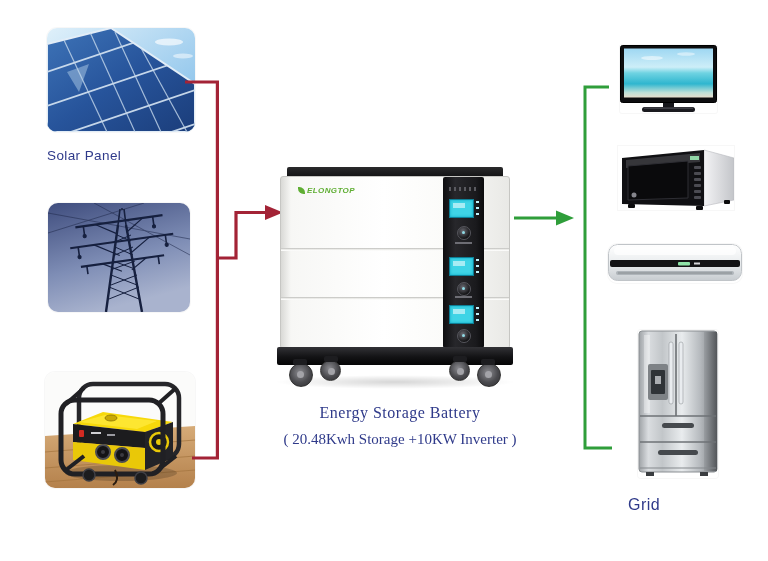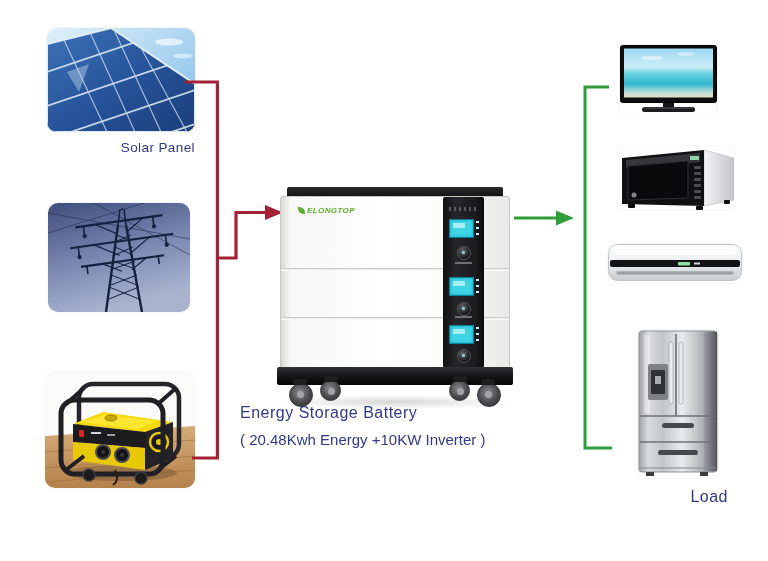--- a/index.html
+++ b/index.html
@@ -7,29 +7,29 @@
     --output-line:#2f9e3a;
     --label-text:#2f3a8a;
     --brand-green:#5fae33;
     --lcd-cyan:#3fd4e6;
   }
   html,body{margin:0;padding:0;background:#ffffff;}
   .stage{position:relative;width:768px;height:561px;background:#ffffff;overflow:hidden;
          font-family:"Liberation Sans",sans-serif;}
   .card{position:absolute;margin:0;border-radius:10px;overflow:hidden;box-shadow:0 0 0 1px rgba(0,0,0,0.03);}
   .card svg{display:block;width:100%;height:100%;}
-  .lbl{position:absolute;text-align:right;color:var(--label-text);
-       font-size:13.5px;letter-spacing:.4px;font-weight:500;}
+  .lbl{position:absolute;text-align:left;color:var(--label-text);
+       font-size:13.5px;letter-spacing:.4px;font-weight:500;margin-top:8px;}
   .lbl-big{font-size:16px;letter-spacing:.5px;}
   .overlay{position:absolute;left:0;top:0;width:768px;height:561px;z-index:1;pointer-events:none;}
   .redline{color:var(--input-line);}
   .greenline{color:var(--output-line);}
 
   
-  .battery{position:absolute;left:280px;top:167px;width:230px;height:222px;z-index:2;margin-top:20px;}
+  .battery{position:absolute;left:280px;top:167px;width:230px;height:222px;z-index:2;}
   .bat-shadow{position:absolute;left:-6px;right:-6px;top:208px;height:14px;
       background:radial-gradient(ellipse at center, rgba(0,0,0,.16), rgba(0,0,0,0) 70%);}
   .bat-top{position:absolute;left:7px;right:7px;top:0;height:11px;background:linear-gradient(#2a2a2c,#101012);
       border-radius:2px 2px 1px 1px;}
   .bat-body{position:absolute;left:0;right:0;top:9px;height:171px;border:1px solid #c6c6c3;border-radius:3px;
       background:linear-gradient(90deg,#d9d9d6 0px,#f7f7f5 10px,#ffffff 45%,#fbfbf9 72%,#e9e9e6 100%);}
   .seam{position:absolute;left:0;right:0;height:3px;
       background:linear-gradient(180deg,#bdbdba,#f4f4f1 60%,#ffffff);}
   .logo{position:absolute;left:17px;top:9px;display:flex;align-items:center;gap:2px;
       color:var(--brand-green);font-size:8px;font-weight:bold;font-style:italic;letter-spacing:.4px;}
@@ -48,21 +48,21 @@
   .pwr::after{content:"";position:absolute;left:4px;top:4px;width:3px;height:3px;border-radius:50%;background:#8fd9e4;}
   .mlab{position:absolute;left:12px;width:17px;height:2px;background:#6d6d74;}
   .bat-base{position:absolute;left:-3px;right:-3px;top:180px;height:18px;border-radius:2px;
       background:linear-gradient(#323236,#131315 55%,#050506);}
   .wheel{position:absolute;top:196px;width:22px;height:22px;border-radius:50%;
       background:radial-gradient(circle at 45% 40%,#8b8b90,#4a4a4e 55%,#2c2c30);border:1px solid #333;}
   .wheel::before{content:"";position:absolute;left:3px;top:-5px;width:14px;height:6px;background:#1d1d20;border-radius:2px;}
   .wheel::after{content:"";position:absolute;left:7px;top:7px;width:7px;height:7px;border-radius:50%;background:#a3a3a8;}
   .wheel.back{width:19px;height:19px;top:193px;}
 
-  .title-block{position:absolute;left:240px;width:320px;text-align:left;color:var(--label-text);z-index:2;}
+  .title-block{position:absolute;left:240px;width:320px;text-align:center;color:var(--label-text);z-index:2;font-family:Liberation Serif, serif;}
 </style>
 </head>
 <body>
 
 <div class="stage">
 
   <svg class="overlay">
     <g class="redline" fill="none" stroke="currentColor" stroke-width="3.2">
       <path d="M185 82 H217.4 V458 H192"></path>
       <path d="M217.4 258 H236 V212.5 H266"></path>
@@ -217,21 +217,21 @@
       </div>
     </div>
     <div class="bat-base"></div>
     <div class="wheel back" style="left:40px"></div>
     <div class="wheel back" style="right:40px"></div>
     <div class="wheel" style="left:9px"></div>
     <div class="wheel" style="right:9px"></div>
   </div>
 
   <div class="title-block lbl-big" style="top:404px">Energy Storage Battery</div>
-  <div class="title-block" style="top:431px;font-size:15px">( 20.48Kwh Energy +10KW Inverter )</div>
+  <div class="title-block" style="top:431px;font-size:15px">( 20.48Kwh Storage +10KW Inverter )</div>
 
   <figure class="card" style="left:620px;top:45px;width:97px;height:68px;border-radius:2px">
     <svg viewBox="0 0 97 68">
       <defs>
         <linearGradient id="tv-sea" x1="0" y1="0" x2="0" y2="1">
           <stop offset="0" stop-color="#9ed7f2"></stop>
             <stop offset="0.38" stop-color="#cdeef8"></stop>
           <stop offset="0.5" stop-color="#6fd3e2"></stop>
             <stop offset="0.72" stop-color="#2fb6cf"></stop>
           <stop offset="0.9" stop-color="#bfe0d8"></stop>
@@ -323,15 +323,15 @@
       <line x1="2" y1="86" x2="78" y2="86" stroke="#6e7276" stroke-width="1.5"></line>
       <rect x="24" y="93" width="32" height="5" rx="2.5" fill="#45494d"></rect>
       <line x1="2" y1="112" x2="78" y2="112" stroke="#6e7276" stroke-width="1.5"></line>
       <rect x="20" y="120" width="40" height="5" rx="2.5" fill="#45494d"></rect>
       <line x1="2" y1="138" x2="78" y2="138" stroke="#85898d" stroke-width="1"></line>
       <rect x="8" y="142" width="8" height="4" fill="#3a3d40"></rect>
       <rect x="62" y="142" width="8" height="4" fill="#3a3d40"></rect>
     </svg>
   </figure>
 
-  <div class="lbl lbl-big" style="left:628px;top:488px;width:100px">Load</div>
+  <div class="lbl lbl-big" style="left:628px;top:488px;width:100px">Grid</div>
 
 </div>
 
 </body></html>

